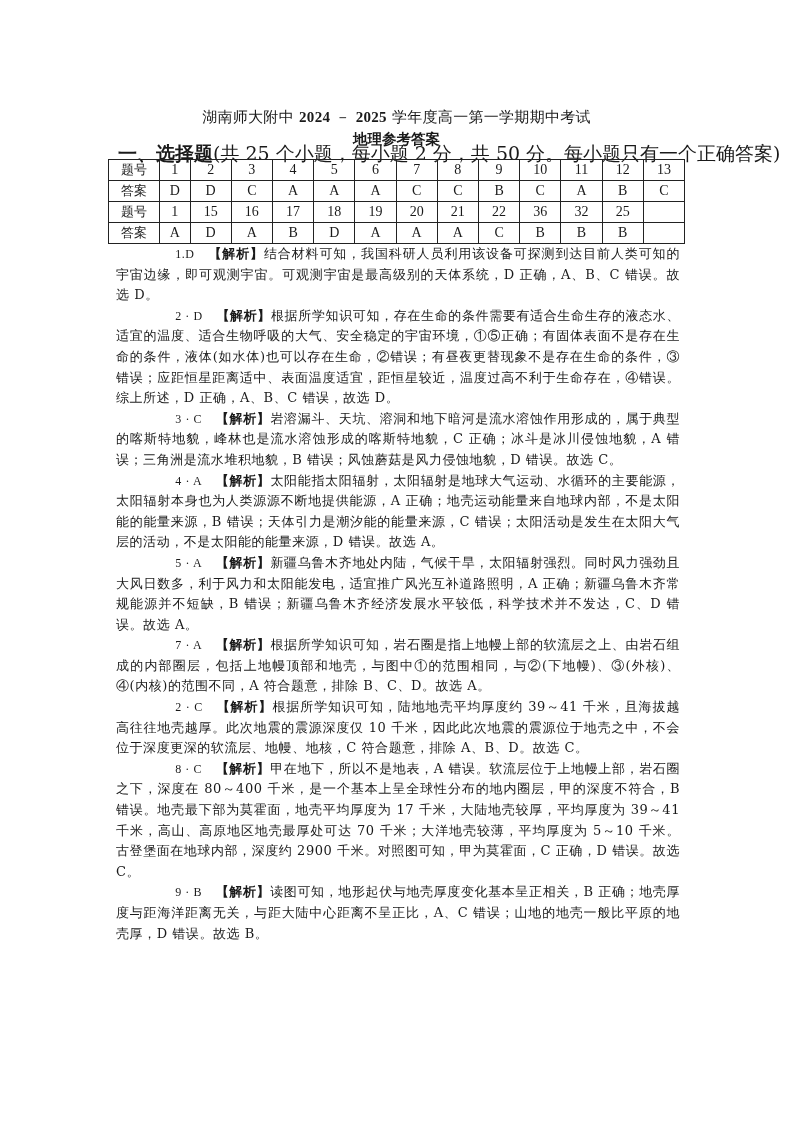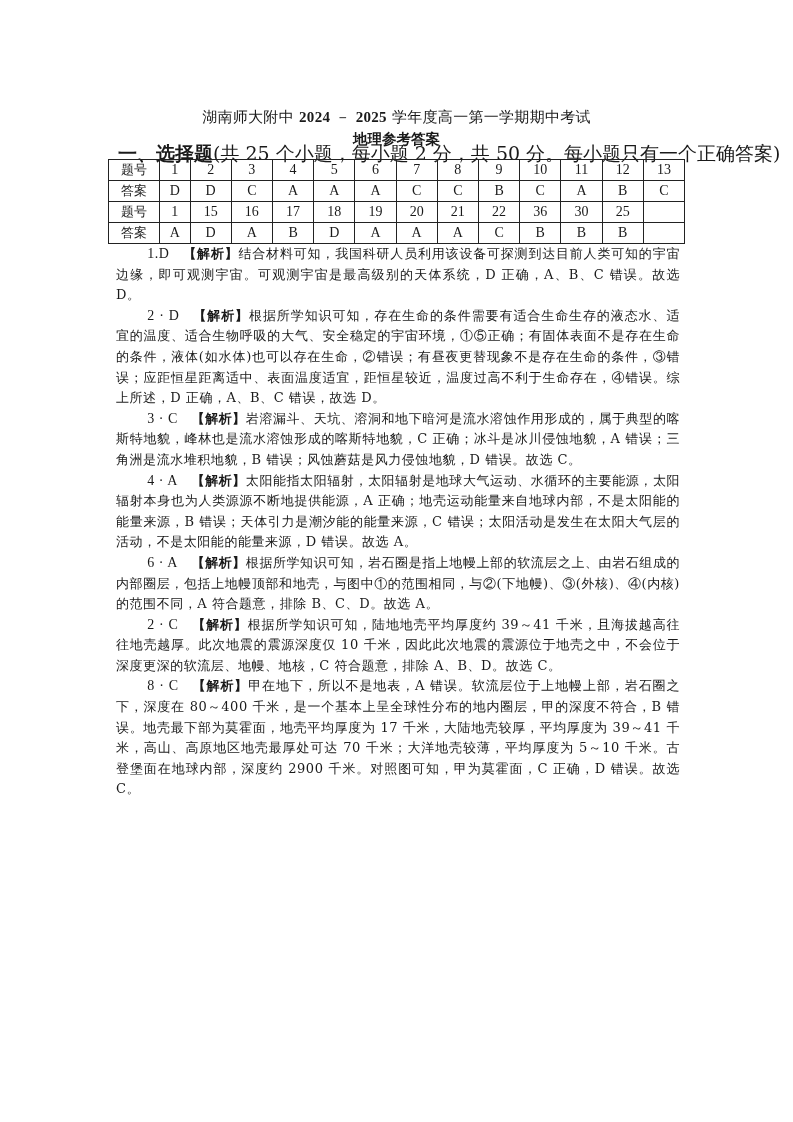--- a/index.html
+++ b/index.html
@@ -13,21 +13,21 @@
               font-size: 14.5px; font-weight: bold; font-family: Liberation Mono, monospace; }
   .section { position: absolute; left: 118px; top: 141px; font-size: 19px; }
   .section .hd { font-weight: bold; font-family: "DejaVu Sans", sans-serif; }
   table.ans { position: absolute; left: 108px; top: 159px; width: 577px; height: 85px;
               border-collapse: collapse; font-family: "Liberation Serif", serif; font-size: 14px; }
   table.ans td { border: 1.3px solid #222; text-align: center; padding: 0; height: 20px; }
   table.ans td.lbl { font-family: "DejaVu Sans", sans-serif; font-size: 13px; width: 50px; }
   .body { position: absolute; left: 116px; top: 244px; width: 564px; font-size: 13px;
           line-height: 20.6px; text-align: justify; letter-spacing: 0.55px; }
   .para { margin: 0 0 0 0; text-indent: 2.4em; }
-  .para .num { font-family: "Liberation Serif", serif; font-size: 14px; }
+  .para .num { font-family: "Liberation Serif", serif; font-size: 12px; margin-left: 28px; }
   .para .tag { font-weight: bold; font-family: "DejaVu Sans", sans-serif; }
   .para .txt { }
 </style>
 </head>
 <body>
 
 <div class="page">
 
   <div class="title">
     <span>湖南师大附中 </span><b>2024</b><span> － </span><b>2025</b><span> 学年度高一第一学期期中考试</span>
@@ -78,21 +78,21 @@
           <td>1</td>
           <td>15</td>
           <td>16</td>
           <td>17</td>
           <td>18</td>
           <td>19</td>
           <td>20</td>
           <td>21</td>
           <td>22</td>
           <td>36</td>
-          <td>30</td>
+          <td>32</td>
           <td>25</td>
           <td></td>
         </tr>
         <tr>
           <td class="lbl">答案</td>
           <td>A</td>
           <td>D</td>
           <td>A</td>
           <td>B</td>
           <td>D</td>
@@ -106,18 +106,20 @@
           <td></td>
         </tr>
       </tbody>
   </table>
 
   <div class="body" id="explanations">
       <p class="para"><span class="num">1.D</span> <span class="tag">【解析】</span><span class="txt">结合材料可知，我国科研人员利用该设备可探测到达目前人类可知的宇宙边缘，即可观测宇宙。可观测宇宙是最高级别的天体系统，D 正确，A、B、C 错误。故选 D。</span></p>
       <p class="para"><span class="num">2 · D</span> <span class="tag">【解析】</span><span class="txt">根据所学知识可知，存在生命的条件需要有适合生命生存的液态水、适宜的温度、适合生物呼吸的大气、安全稳定的宇宙环境，①⑤正确；有固体表面不是存在生命的条件，液体(如水体)也可以存在生命，②错误；有昼夜更替现象不是存在生命的条件，③错误；应距恒星距离适中、表面温度适宜，距恒星较近，温度过高不利于生命存在，④错误。综上所述，D 正确，A、B、C 错误，故选 D。</span></p>
       <p class="para"><span class="num">3 · C</span> <span class="tag">【解析】</span><span class="txt">岩溶漏斗、天坑、溶洞和地下暗河是流水溶蚀作用形成的，属于典型的喀斯特地貌，峰林也是流水溶蚀形成的喀斯特地貌，C 正确；冰斗是冰川侵蚀地貌，A 错误；三角洲是流水堆积地貌，B 错误；风蚀蘑菇是风力侵蚀地貌，D 错误。故选 C。</span></p>
       <p class="para"><span class="num">4 · A</span> <span class="tag">【解析】</span><span class="txt">太阳能指太阳辐射，太阳辐射是地球大气运动、水循环的主要能源，太阳辐射本身也为人类源源不断地提供能源，A 正确；地壳运动能量来自地球内部，不是太阳能的能量来源，B 错误；天体引力是潮汐能的能量来源，C 错误；太阳活动是发生在太阳大气层的活动，不是太阳能的能量来源，D 错误。故选 A。</span></p>
-      <p class="para"><span class="num">6 · A</span> <span class="tag">【解析】</span><span class="txt">根据所学知识可知，岩石圈是指上地幔上部的软流层之上、由岩石组成的内部圈层，包括上地幔顶部和地壳，与图中①的范围相同，与②(下地幔)、③(外核)、④(内核)的范围不同，A 符合题意，排除 B、C、D。故选 A。</span></p>
+      <p class="para"><span class="num">5 · A</span> <span class="tag">【解析】</span><span class="txt">新疆乌鲁木齐地处内陆，气候干旱，太阳辐射强烈。同时风力强劲且大风日数多，利于风力和太阳能发电，适宜推广风光互补道路照明，A 正确；新疆乌鲁木齐常规能源并不短缺，B 错误；新疆乌鲁木齐经济发展水平较低，科学技术并不发达，C、D 错误。故选 A。</span></p>
+      <p class="para"><span class="num">7 · A</span> <span class="tag">【解析】</span><span class="txt">根据所学知识可知，岩石圈是指上地幔上部的软流层之上、由岩石组成的内部圈层，包括上地幔顶部和地壳，与图中①的范围相同，与②(下地幔)、③(外核)、④(内核)的范围不同，A 符合题意，排除 B、C、D。故选 A。</span></p>
       <p class="para"><span class="num">2 · C</span> <span class="tag">【解析】</span><span class="txt">根据所学知识可知，陆地地壳平均厚度约 39～41 千米，且海拔越高往往地壳越厚。此次地震的震源深度仅 10 千米，因此此次地震的震源位于地壳之中，不会位于深度更深的软流层、地幔、地核，C 符合题意，排除 A、B、D。故选 C。</span></p>
       <p class="para"><span class="num">8 · C</span> <span class="tag">【解析】</span><span class="txt">甲在地下，所以不是地表，A 错误。软流层位于上地幔上部，岩石圈之下，深度在 80～400 千米，是一个基本上呈全球性分布的地内圈层，甲的深度不符合，B 错误。地壳最下部为莫霍面，地壳平均厚度为 17 千米，大陆地壳较厚，平均厚度为 39～41 千米，高山、高原地区地壳最厚处可达 70 千米；大洋地壳较薄，平均厚度为 5～10 千米。古登堡面在地球内部，深度约 2900 千米。对照图可知，甲为莫霍面，C 正确，D 错误。故选 C。</span></p>
+      <p class="para"><span class="num">9 · B</span> <span class="tag">【解析】</span><span class="txt">读图可知，地形起伏与地壳厚度变化基本呈正相关，B 正确；地壳厚度与距海洋距离无关，与距大陆中心距离不呈正比，A、C 错误；山地的地壳一般比平原的地壳厚，D 错误。故选 B。</span></p>
     </div>
 
 </div>
 
 </body></html>

